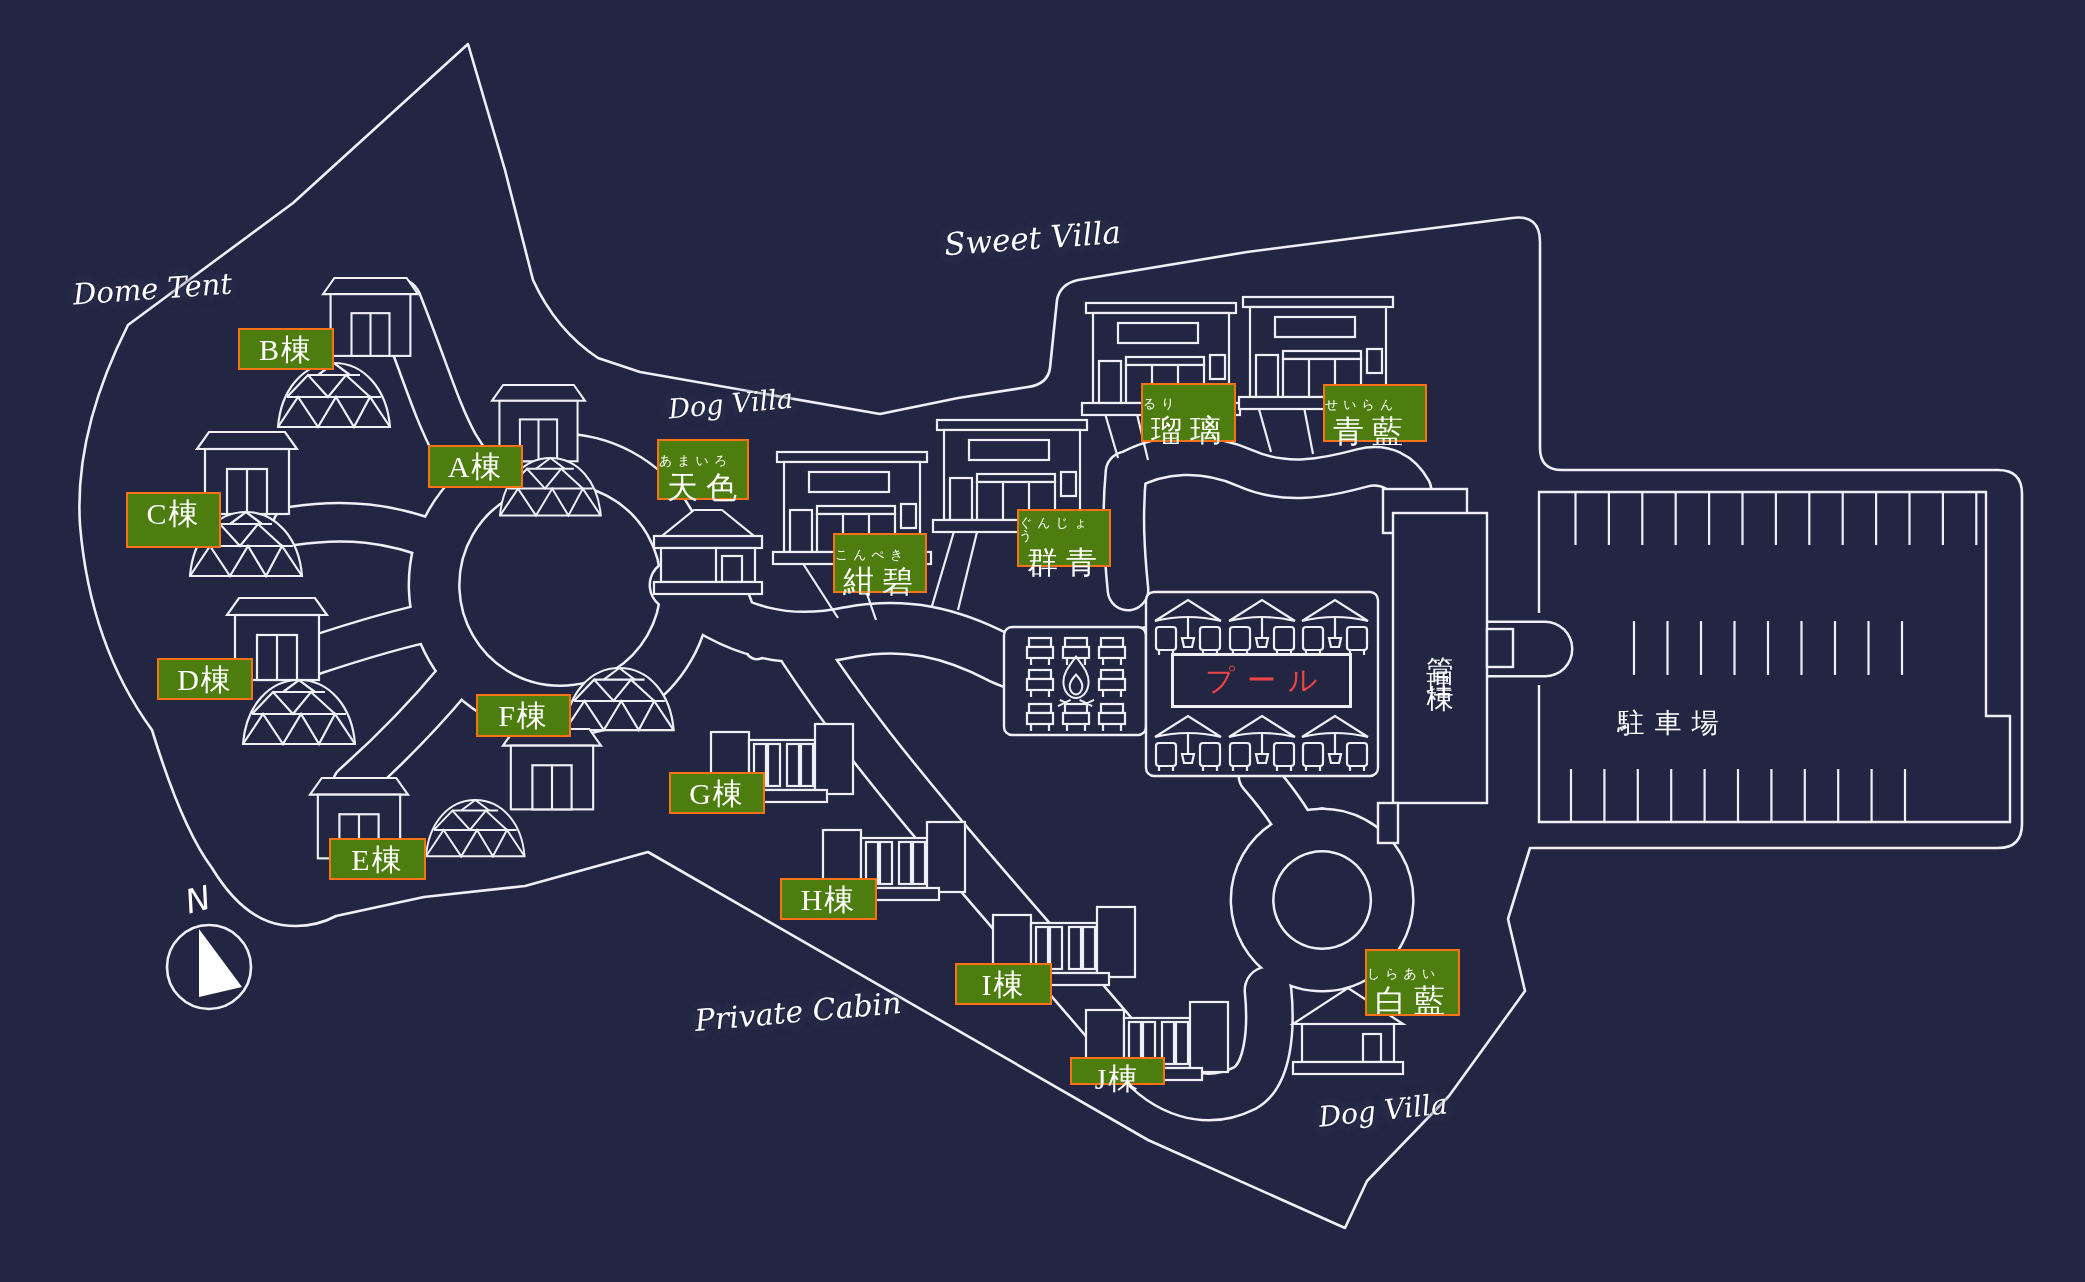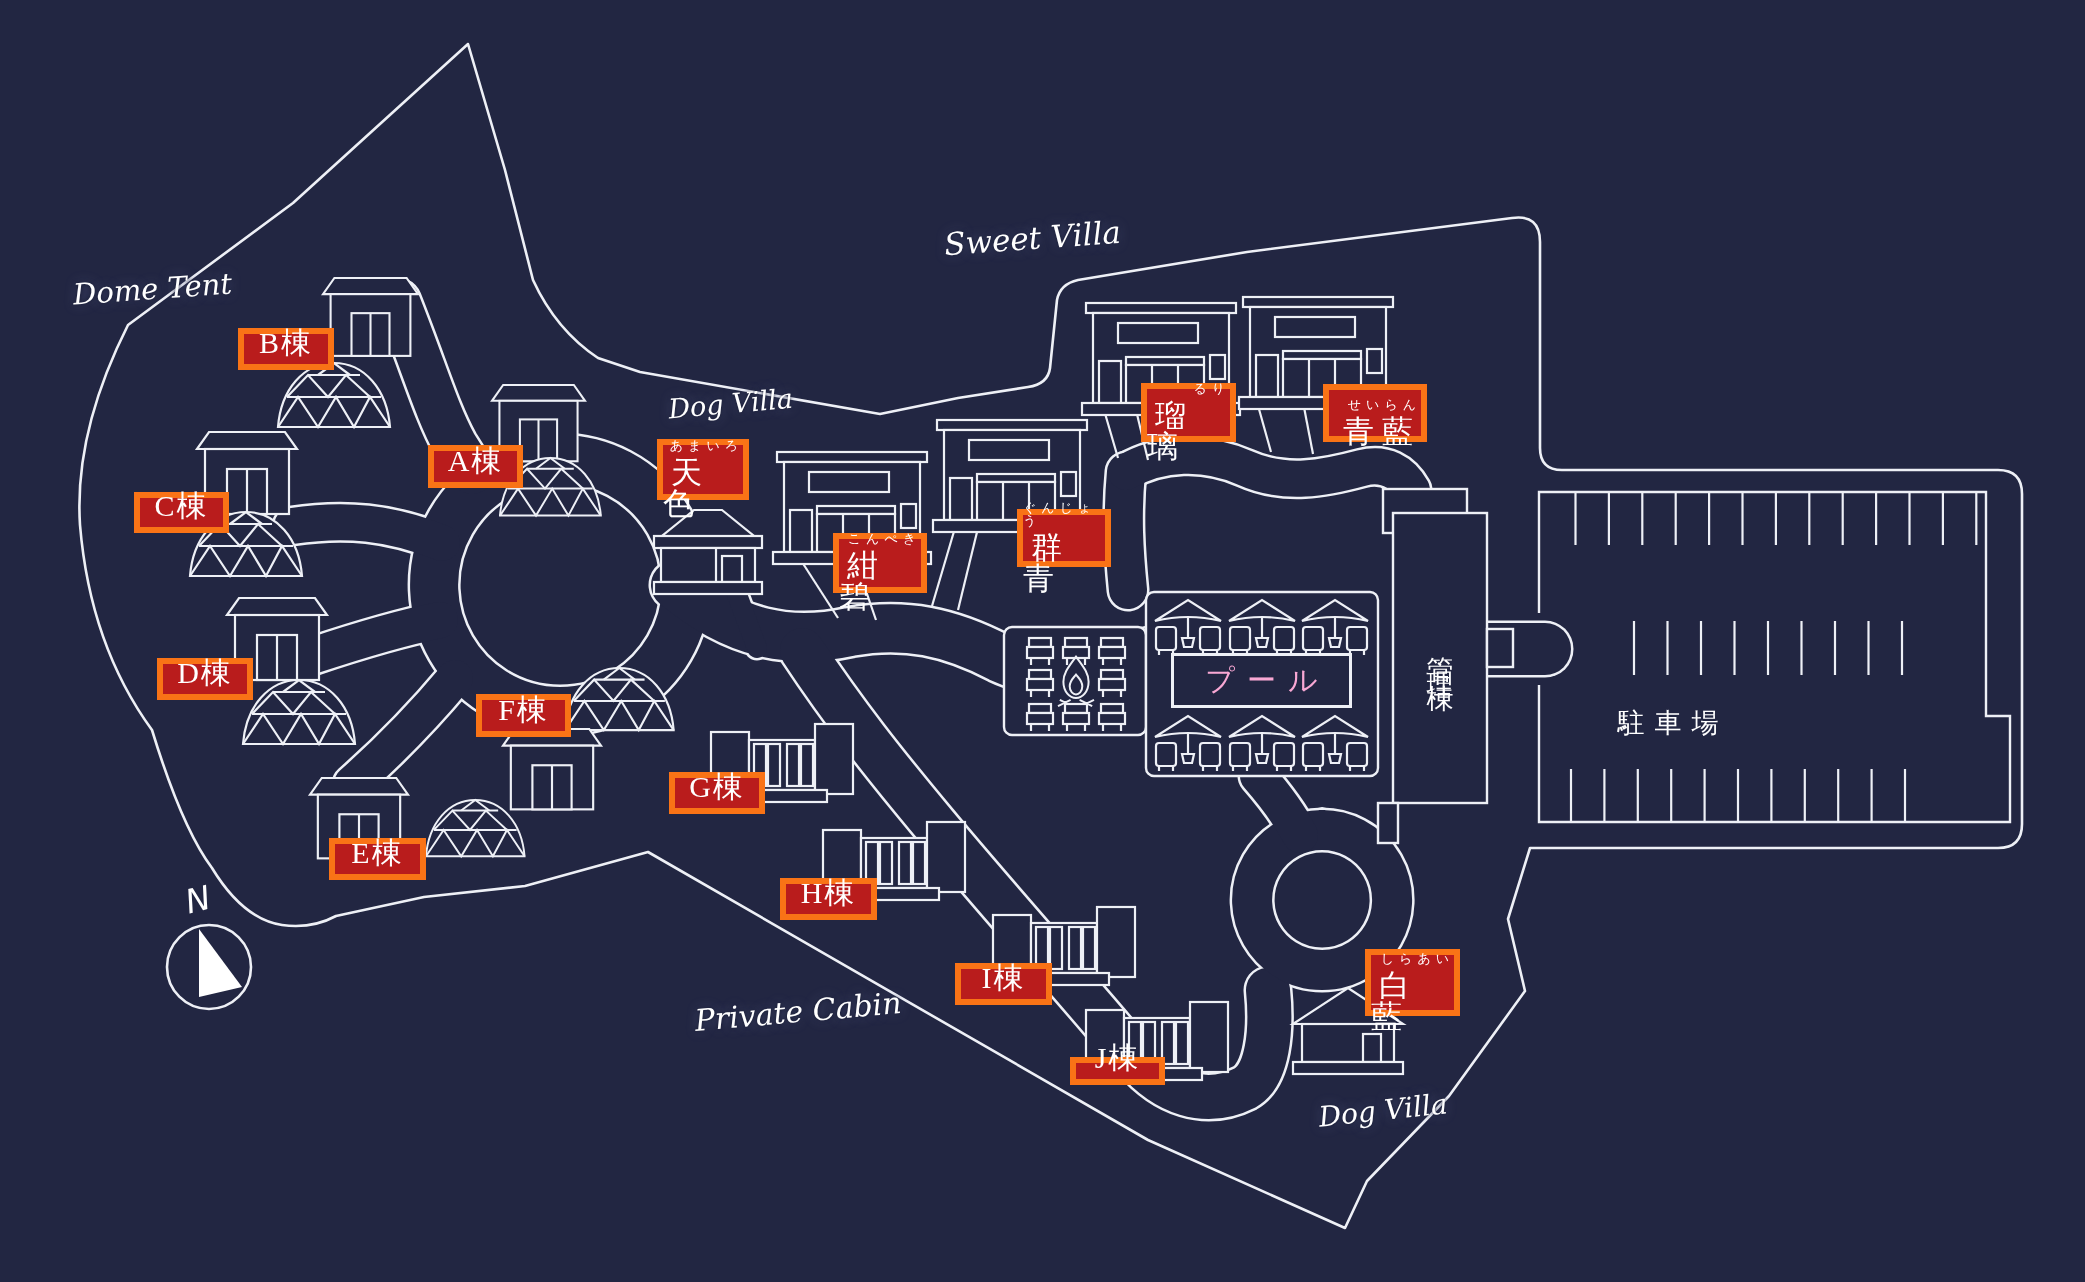--- a/index.html
+++ b/index.html
@@ -1,47 +1,47 @@
 <!DOCTYPE html>
 <html><head>
 <meta charset="utf-8">
 <style>
   html,body{margin:0;padding:0;background:#222642;}
   .map{position:relative;width:2085px;height:1282px;background:#222642;overflow:hidden;
        font-family:"Liberation Serif","DejaVu Serif",serif;}
   svg{position:absolute;left:0;top:0;}
 
   
-  .lbl{position:absolute;box-sizing:border-box;background:#b91c1c;border:6px solid #f97316;
-       color:#fff;display:flex;align-items:flex-end;justify-content:center;}
+  .lbl{position:absolute;box-sizing:border-box;background:#4d7c0f;border:2px solid #f97316;
+       color:#fff;display:flex;align-items:flex-start;justify-content:center;}
   .unit{font-size:30px;letter-spacing:2px;}
   .room{flex-direction:column;line-height:1;padding-top:18px;}
   .room .furi{font-size:13px;letter-spacing:5px;margin-bottom:5px;}
   .room .rname{font-size:31px;letter-spacing:8px;text-indent:8px;}
 
   #lbl-a{left:428px;top:445px;width:95px;height:43px}
   #lbl-b{left:238px;top:328px;width:96px;height:42px}
-  #lbl-c{left:134px;top:492px;width:95px;height:41px}
+  #lbl-c{left:126px;top:492px;width:95px;height:56px}
   #lbl-d{left:157px;top:658px;width:96px;height:42px}
   #lbl-e{left:329px;top:838px;width:97px;height:42px}
   #lbl-f{left:476px;top:694px;width:95px;height:43px}
   #lbl-g{left:669px;top:772px;width:96px;height:42px}
   #lbl-h{left:780px;top:878px;width:97px;height:42px}
   #lbl-i{left:955px;top:963px;width:97px;height:42px}
   #lbl-j{left:1070px;top:1057px;width:95px;height:28px}
 
   #room-amairo {left:657px;top:439px;width:92px;height:61px}
   #room-konpeki{left:833px;top:533px;width:94px;height:60px}
   #room-gunjo  {left:1017px;top:509px;width:94px;height:58px}
   #room-ruri   {left:1141px;top:383px;width:95px;height:59px}
   #room-seiran {left:1323px;top:384px;width:104px;height:58px}
   #room-shiraai{left:1365px;top:949px;width:95px;height:67px}
 
   #pool-label{position:absolute;left:1171px;top:653px;width:181px;height:55px;box-sizing:border-box;
-      background:#222642;border:3px solid #eef0f6;color:#f9a8d4;display:flex;align-items:center;
+      background:#222642;border:3px solid #eef0f6;color:#ef4444;display:flex;align-items:center;
       justify-content:center;font-size:29px;letter-spacing:12px;text-indent:12px;}
   #mgmt-label{position:absolute;left:1412px;top:548px;width:56px;height:215px;color:#fff;
       writing-mode:vertical-rl;text-orientation:upright;font-size:27px;letter-spacing:14px;
       display:flex;align-items:center;justify-content:center;}
   #parking-label{position:absolute;left:1563px;top:700px;width:210px;height:46px;color:#fff;
       font-size:27px;letter-spacing:10px;text-indent:10px;display:flex;align-items:center;justify-content:center;}
 
   
   .script{position:absolute;color:#fff;font-style:italic;font-family:"DejaVu Serif",serif;
       text-align:center;text-shadow:0 0 4px #161a30,0 0 12px rgba(130,140,190,.45);}

